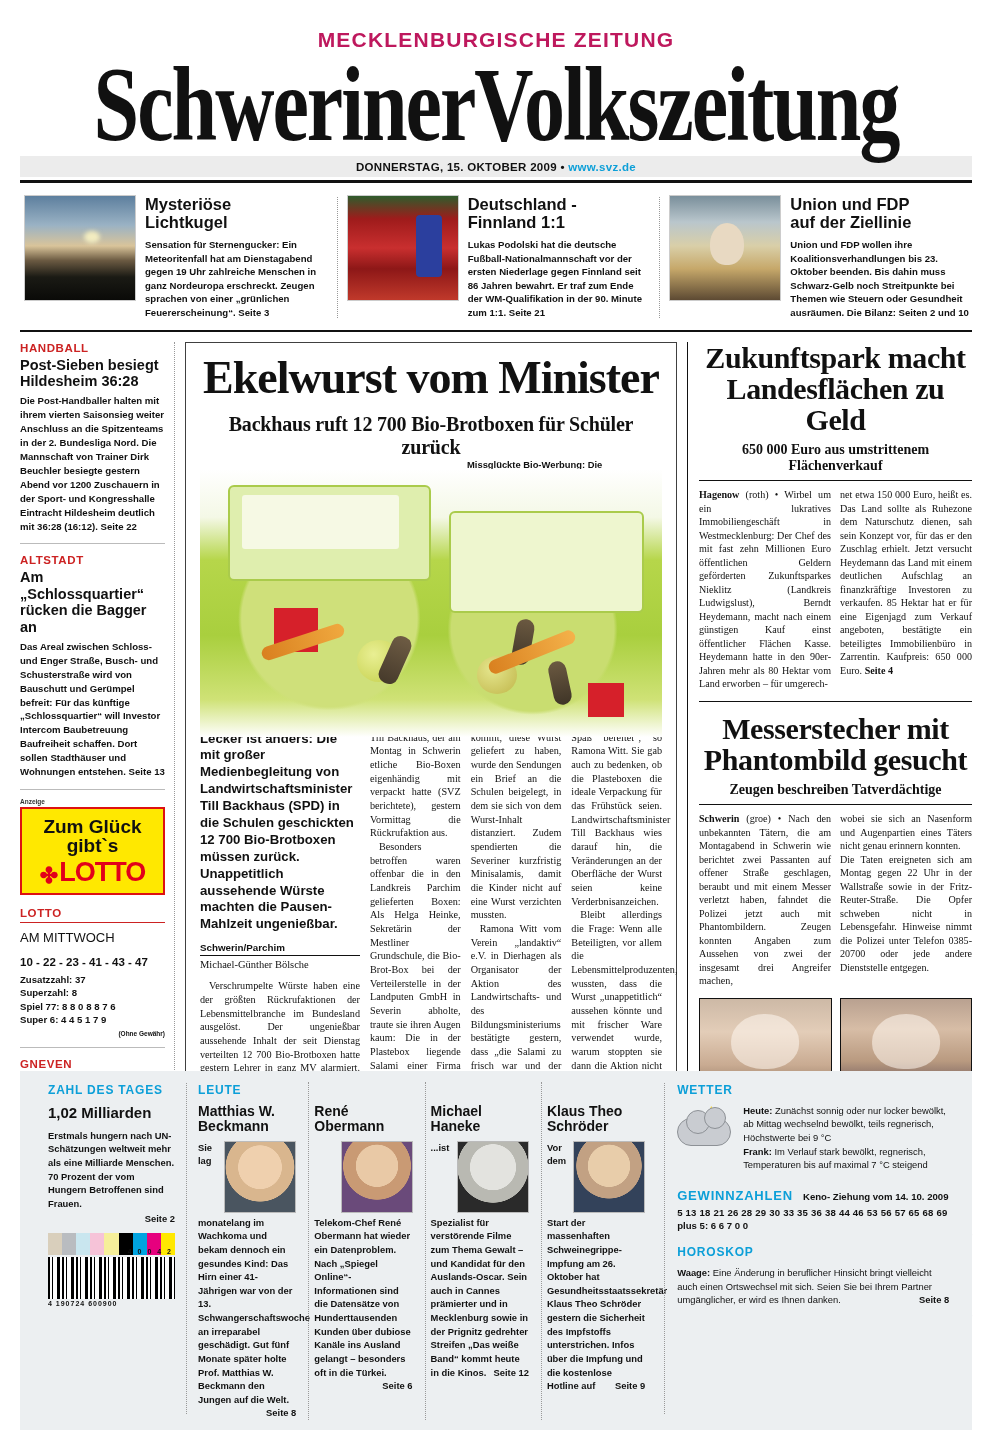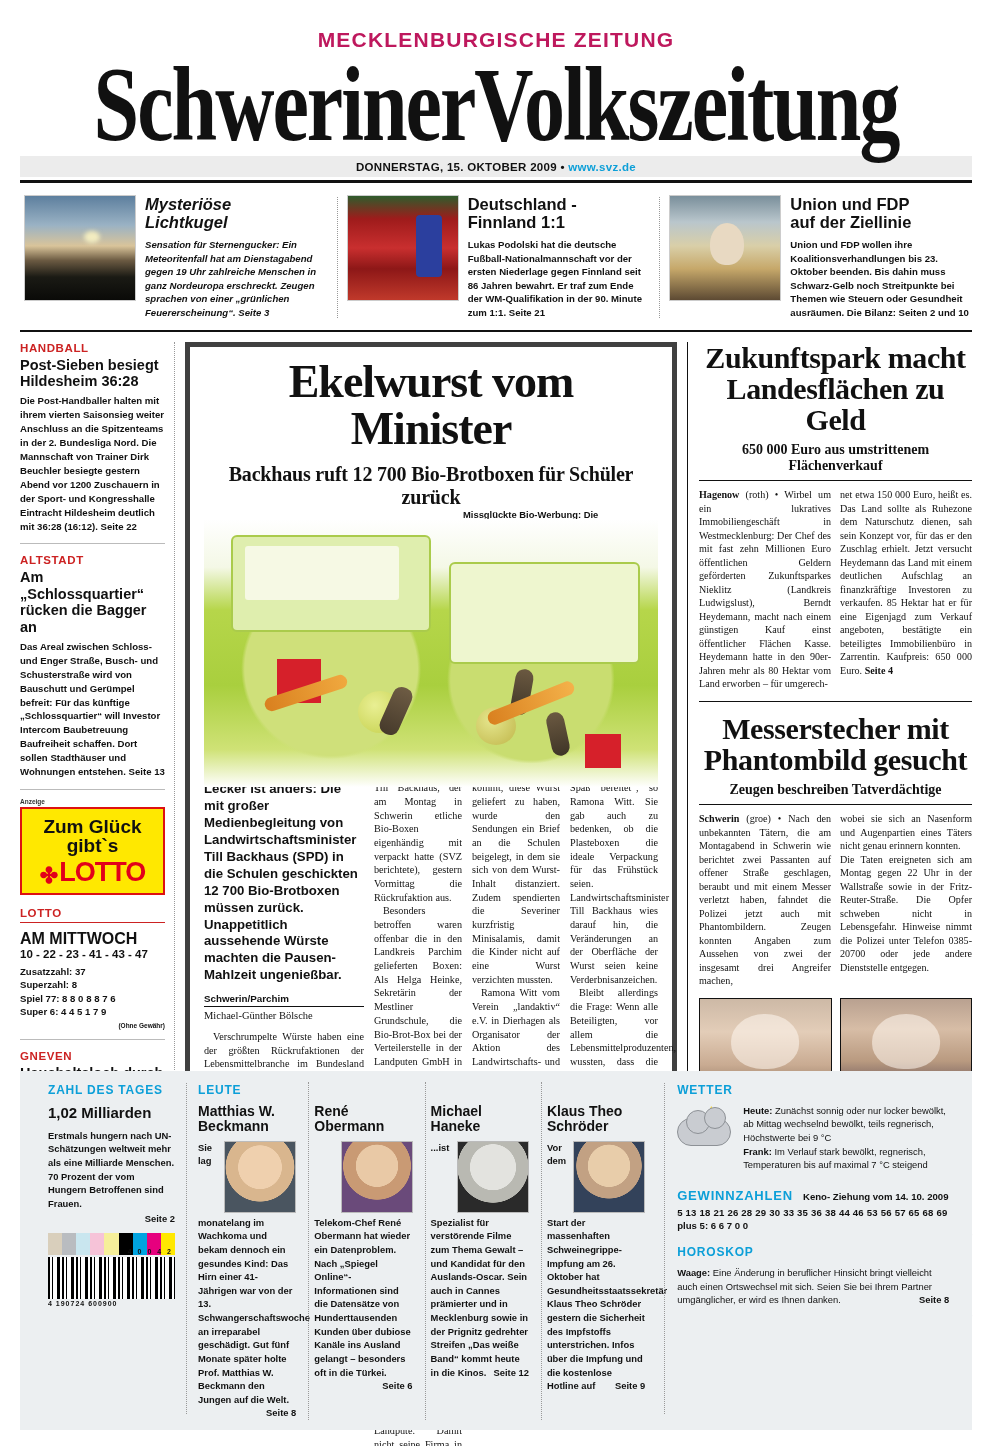--- a/index.html
+++ b/index.html
@@ -53,21 +53,21 @@
   .dateline-bar .url { color: #0c9fd8; }
   .rule-thick { border-top: 3px solid #111; margin-top: 3px; }
 
   
   .teasers { display: flex; gap: 0; padding: 12px 0 10px; }
   .teaser { display: flex; gap: 9px; flex: 1; padding: 0 10px; position: relative; }
   .teaser + .teaser::before {
     content: ""; position: absolute; left: 0; top: 2px; bottom: 2px;
     border-left: 1px dotted #999;
   }
-  .teaser:first-child { padding-left: 4px; font-style: italic; }
+  .teaser:first-child { padding-left: 4px; }
   .teaser:last-child { padding-right: 0; }
   .teaser-photo { width: 112px; height: 106px; flex: 0 0 112px; border: 1px solid #ccc; }
   .teaser-body { flex: 1; min-width: 0; }
   .teaser-head {
     font-size: 16.5px; font-weight: bold; line-height: 1.12; margin-bottom: 6px;
   }
   .teaser-text { font-size: 9.6px; line-height: 1.42; font-weight: bold; }
   .pg { white-space: nowrap; }
 
   
@@ -104,27 +104,27 @@
     text-align: center; margin-bottom: 12px;
   }
   .lotto-ad .l1 { font-size: 19px; font-weight: bold; line-height: 1.0; }
   .lotto-ad .l2 { font-size: 19px; font-weight: bold; line-height: 1.0; }
   .lotto-ad .l3 {
     font-size: 27px; font-weight: bold; color: #e2001a; letter-spacing: -1px;
     margin-top: 4px; line-height: 1;
   }
   .lotto-ad .clover { color:#e2001a; font-size: 22px; vertical-align: -2px; margin-right: 2px;}
   .lotto-sec-label { color:#cc2222; font-weight:bold; font-size:11.5px; letter-spacing:.6px; border-bottom:1px solid #cc2222; padding-bottom:3px; margin-bottom:7px;}
-  .lotto-day { font-size: 16px; font-weight: bold; margin-bottom: 0; }
+  .lotto-day { font-size: 13px; font-weight: normal; margin-bottom: 11px; }
   .lotto-nums { font-size: 11.5px; font-weight: bold; margin-bottom: 5px; }
   .lotto-row { font-size: 9.6px; font-weight: bold; line-height: 1.4; }
   .lotto-ohne { font-size: 6.5px; font-weight: bold; text-align: right; margin-top: 3px; }
 
   
-  .main-frame { border: 5px solid #404040; padding: 12px 14px 10px; height: 100%; }
+  .main-frame { border: 1px solid #404040; padding: 12px 14px 10px; height: 100%; }
   .main-head {
     font-family: "Liberation Serif", serif; font-weight: bold;
     font-size: 46px; line-height: 1.02; letter-spacing: -1px; text-align: center;
   }
   .main-sub {
     font-family: "Liberation Serif", serif; font-weight: bold;
     font-size: 20px; text-align: center; margin-top: 11px; letter-spacing: -.2px;
   }
   .photo-row { display: flex; gap: 10px; margin-top: 10px; }
   .main-photo {

